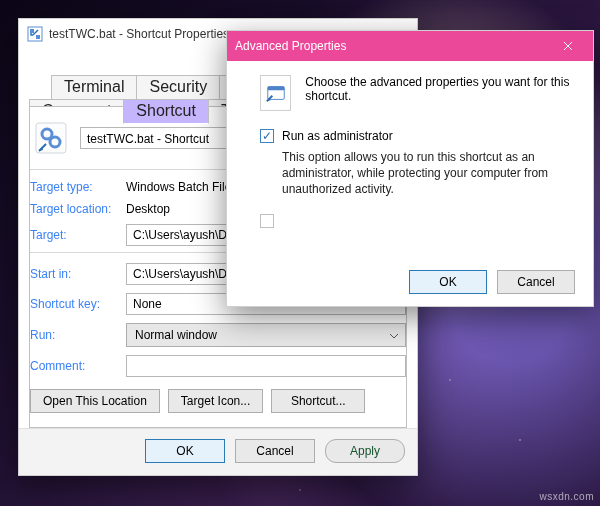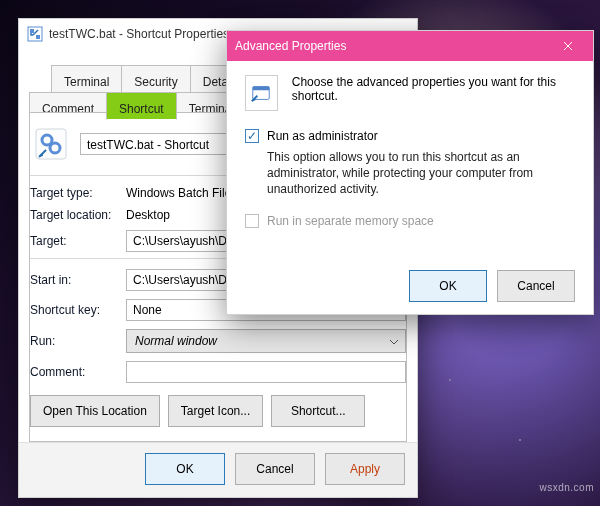--- a/index.html
+++ b/index.html
@@ -26,21 +26,21 @@
     content:""; position:absolute; inset:0;
     background-image:
       radial-gradient(1px 1px at 40px 60px, #fff, transparent),
       radial-gradient(1px 1px at 120px 420px, #fff, transparent),
       radial-gradient(1px 1px at 450px 380px, #ddd, transparent),
       radial-gradient(1px 1px at 520px 440px, #fff, transparent),
       radial-gradient(1px 1px at 300px 490px, #bbb, transparent),
       radial-gradient(1px 1px at 200px 470px, #fff, transparent);
   }
   .watermark {
-    position: absolute; right: 6px; bottom: 13px;
+    position: absolute; right: 6px; bottom: 4px;
     color: rgba(255,255,255,0.6); font-size: 10px; letter-spacing: .5px;
   }
 
   
   .win {
     position: absolute;
     background: #fff;
     box-shadow: 0 10px 30px rgba(0,0,0,.45);
     border: 1px solid #d0d0d0;
   }
@@ -57,66 +57,65 @@
   .titlebar.blue { background:#ec4899; color:#fff; }
   .titlebar.blue .tb-btn svg { stroke:#fff; }
 
   
   #props { left: 18px; top: 18px; width: 400px; }
   .tabs-wrap { padding: 8px 10px 0 10px; }
   .tabrow { display:flex; }
   .tab {
     border:1px solid #bfbfbf; border-bottom:none;
     background:#f5f5f5;
-    padding: 9px 12px 3px; font-size:12px; color:#222;
+    padding: 2px 12px 3px; font-size:16px; color:#222;
     margin-right:-1px;
-    position:relative; top:8px;
-  }
-  .tab.active { background:#84cc16; z-index:3; border-bottom:1px solid #fff; }
+    position:relative; top:18px;
+  }
+  .tab.active { background:#c4b5fd; z-index:3; border-bottom:1px solid #fff; }
   .tab.clip { overflow:hidden; max-width:52px; white-space:nowrap; }
   .tabrow.top { margin-left: 22px; }
   .tab-body {
     border:1px solid #bfbfbf; background:#fff;
     padding: 10px 0 14px;
     position:relative;
   }
   .file-head { display:flex; align-items:center; gap:12px; padding:4px 4px 8px; }
   .file-icon { width:34px; height:34px; position:relative; }
   .file-icon svg { width:34px; height:34px; }
   .file-name-box {
     flex:1; height:22px; border:1px solid #b7b7b7; padding:2px 6px; line-height:18px;
   }
   hr.sep { border:none; border-top:1px solid #d8d8d8; margin:6px 0 10px; }
   .grid { display:grid; grid-template-columns: 96px 1fr; row-gap:8px; align-items:center; }
-  .cell-label { color:#0f172a; }
+  .cell-label { color:#3b82f6; }
   .tfield { width:100%; height:22px; border:1px solid #b7b7b7; padding:2px 6px; font:inherit; }
   .select {
     width:100%; height:24px; border:1px solid #adadad; background:#e7e7e7;
     display:flex; align-items:center; justify-content:space-between;
     padding:0 6px 0 8px;
-    font-style:italic;
   }
   .btnrow { margin-top:12px; display:flex; gap:8px; }
   .btn {
-    height:32px; min-width:94px; padding:0 12px;
+    height:24px; min-width:94px; padding:0 12px;
     border:1px solid #adadad; background:#e9e9e9;
     display:inline-flex; align-items:center; justify-content:center;
     font:inherit;
   }
   .bottom-btns {
     display:flex; gap:10px; justify-content:flex-end;
     padding: 10px 12px 12px; background:#f3f3f3; border-top:1px solid #e0e0e0;
   }
   .bottom-btns .btn { min-width:80px; }
   .btn.primary { background:#e5f1fb; border-color:#2a7ab8; }
-  .btn.disabled { color:#c2410c; }
+  .btn.disabled { color:#14532d;border-radius:11px; }
 
   
   #adv { left: 226px; top: 30px; width: 368px; }
-  .adv-body { padding: 14px 18px 12px 18px; }
+  .adv-body { padding: 14px 18px 12px 33px; }
   .adv-top { display:flex; gap:14px; align-items:flex-start; }
   .adv-icon { width:36px; height:36px; border:1px solid #cfcfcf; display:flex; align-items:center; justify-content:center; }
   .adv-icon svg{ width:22px; height:22px; }
   .chkline { margin-top:18px; display:flex; align-items:center; gap:8px; font-size:12px; }
   .chk { width:14px; height:14px; border:1px solid #3a82c4; display:flex; align-items:center; justify-content:center; }
   .chk.checked::after { content:"✓"; color:#2a6fb1; font-size:12px; line-height:1; }
   .chk.disabled { border-color:#c0c0c0; }
   .desc { margin:6px 0 0 22px; color:#222; font-size:12px; line-height:1.35; max-width:300px; }
   .disabled-row { margin-top:16px; display:flex; align-items:center; gap:8px; color:#9a9a9a; }
   .adv-bottom { margin-top:42px; display:flex; justify-content:flex-end; gap:10px; }
@@ -246,21 +245,20 @@
     </div>
 
     <div class="chkline">
       <span class="chk checked"></span>
       <span>Run as administrator</span>
     </div>
     <div class="desc">This option allows you to run this shortcut as an administrator, while protecting your computer from unauthorized activity.</div>
 
     <div class="disabled-row">
       <span class="chk disabled"></span>
-      <span>Run in separate memory space</span>
     </div>
 
     <div class="adv-bottom">
       <button class="btn primary">OK</button>
       <button class="btn">Cancel</button>
     </div>
   </div>
 </div>
 
 </body></html>

